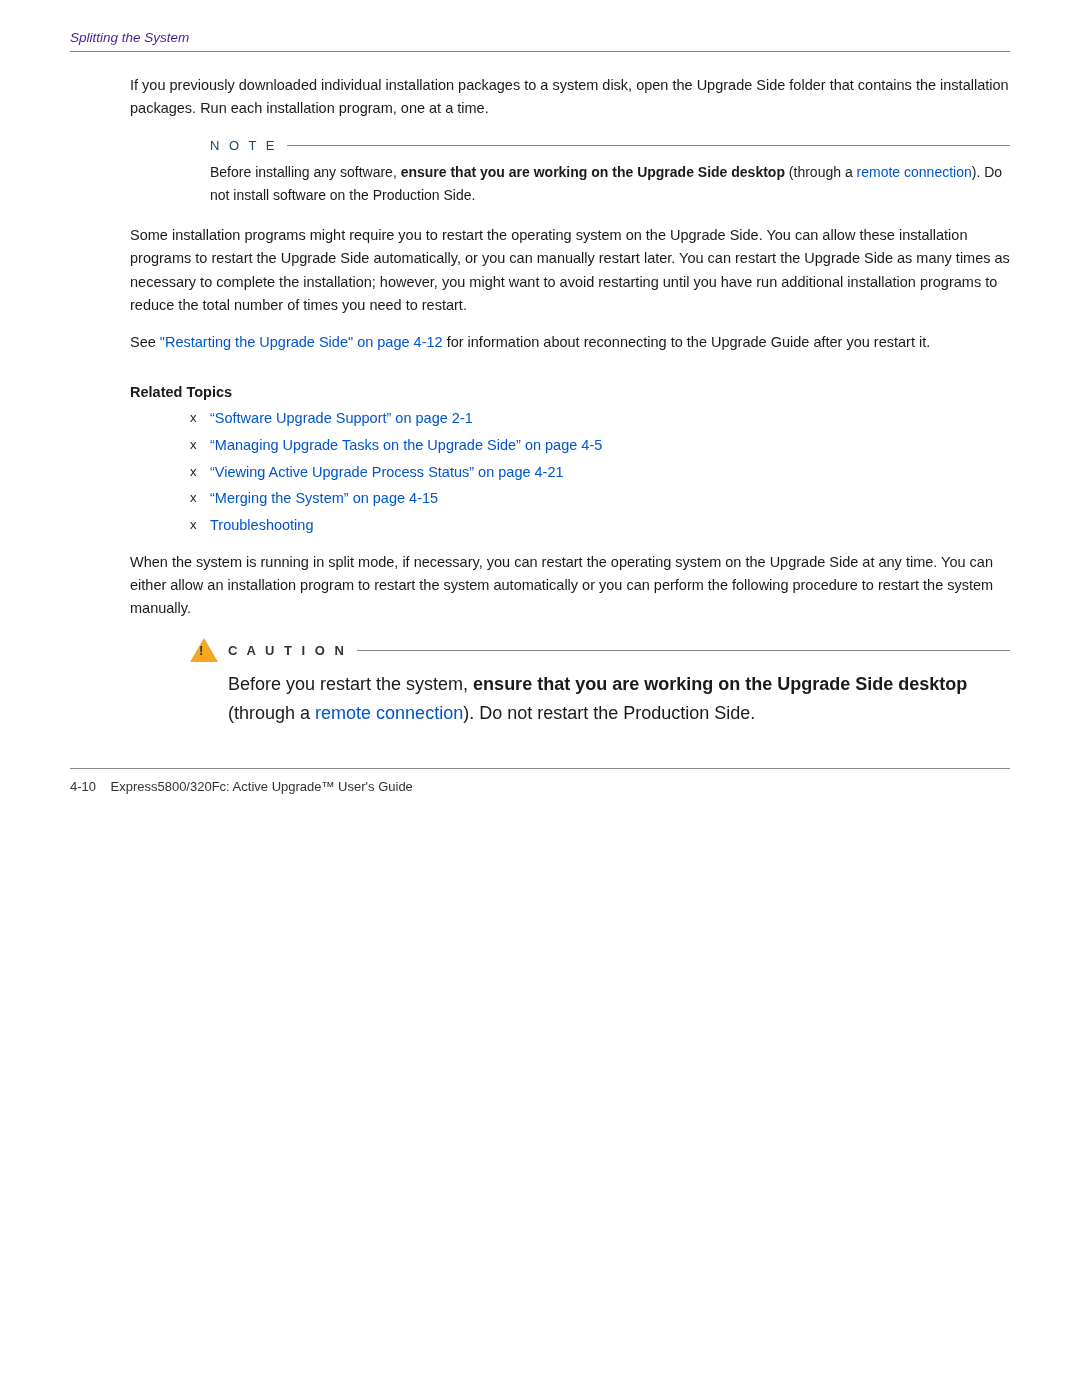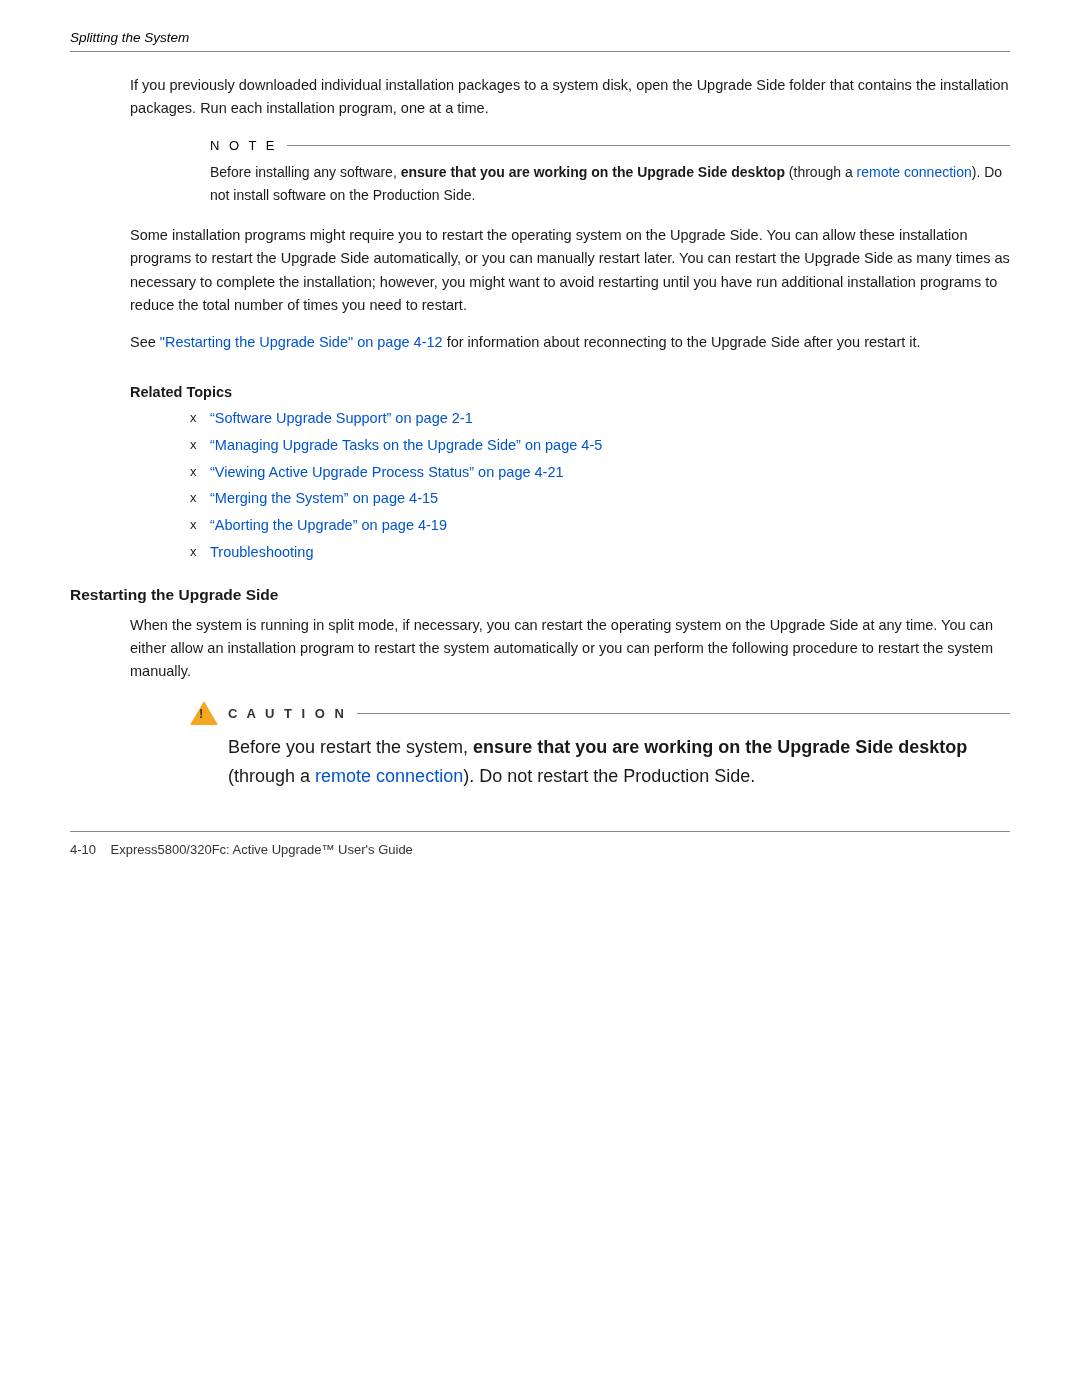--- a/index.html
+++ b/index.html
@@ -16,21 +16,21 @@
       position: relative;
     }
     .header-rule {
       border: none;
       border-top: 1px solid #888;
       margin-bottom: 22px;
     }
     .header-text {
       font-style: italic;
       font-size: 13.5px;
-      color: #000000;
+      color: #4c1d95;
       margin-bottom: 6px;
     }
     .section-title {
       font-weight: bold;
       font-size: 14.5px;
       margin-bottom: 8px;
       margin-top: 0;
     }
     .indented {
       margin-left: 60px;
@@ -44,21 +44,21 @@
       padding-left: 0;
     }
     .note-header {
       display: flex;
       align-items: center;
       margin-bottom: 8px;
     }
     .note-label {
       font-size: 13px;
       letter-spacing: 3px;
-      color: #000000;
+      color: #0c4a6e;
       font-weight: normal;
     }
     .note-line {
       flex: 1;
       height: 1px;
       background: #888;
       margin-left: 10px;
     }
     .note-body {
       line-height: 1.6;
@@ -168,50 +168,46 @@
         <div class="note-line"></div>
       </div>
       <div class="note-body">
         <span>Before installing any software, </span><strong>ensure that you are working on the Upgrade Side desktop</strong><span> (through a </span><a class="link">remote connection</a><span>). Do not install software on the Production Side.</span>
       </div>
     </div>
 
     <p class="body-text">Some installation programs might require you to restart the operating system on the Upgrade Side. You can allow these installation programs to restart the Upgrade Side automatically, or you can manually restart later. You can restart the Upgrade Side as many times as necessary to complete the installation; however, you might want to avoid restarting until you have run additional installation programs to reduce the total number of times you need to restart.</p>
 
     <p class="body-text">
-      <span>See </span><a class="link">"Restarting the Upgrade Side" on page 4-12</a><span> for information about reconnecting to the Upgrade Side after you restart it.</span>
+      <span>See </span><a class="link">"Restarting the Upgrade Side" on page 4-12</a><span> for information about reconnecting to the Upgrade Guide after you restart it.</span>
     </p>
   </div>
 
   <div class="related-topics-section indented">
     <p class="section-title">Related Topics</p>
     <ul class="list-items">
       <li>
         <a class="link">“Software Upgrade Support” on page 2-1</a>
       </li>
       <li>
         <a class="link">“Managing Upgrade Tasks on the Upgrade Side” on page 4-5</a>
       </li>
       <li>
         <a class="link">“Viewing Active Upgrade Process Status” on page 4-21</a>
       </li>
       <li>
         <a class="link">“Merging the System” on page 4-15</a>
       </li>
       <li>
-        <a class="link">“Aborting the Upgrade” on page 4-19</a>
-      </li>
-      <li>
         <a class="link">Troubleshooting</a>
       </li>
     </ul>
   </div>
 
   <div>
-    <p class="section-heading">Restarting the Upgrade Side</p>
     <div class="indented">
       <p class="body-text">When the system is running in split mode, if necessary, you can restart the operating system on the Upgrade Side at any time. You can either allow an installation program to restart the system automatically or you can perform the following procedure to restart the system manually.</p>
 
       <div class="caution-box">
         <div class="caution-header">
           <div class="caution-triangle"></div>
           <span class="caution-label">C A U T I O N</span>
           <div class="caution-line"></div>
         </div>
         <div class="caution-body">

